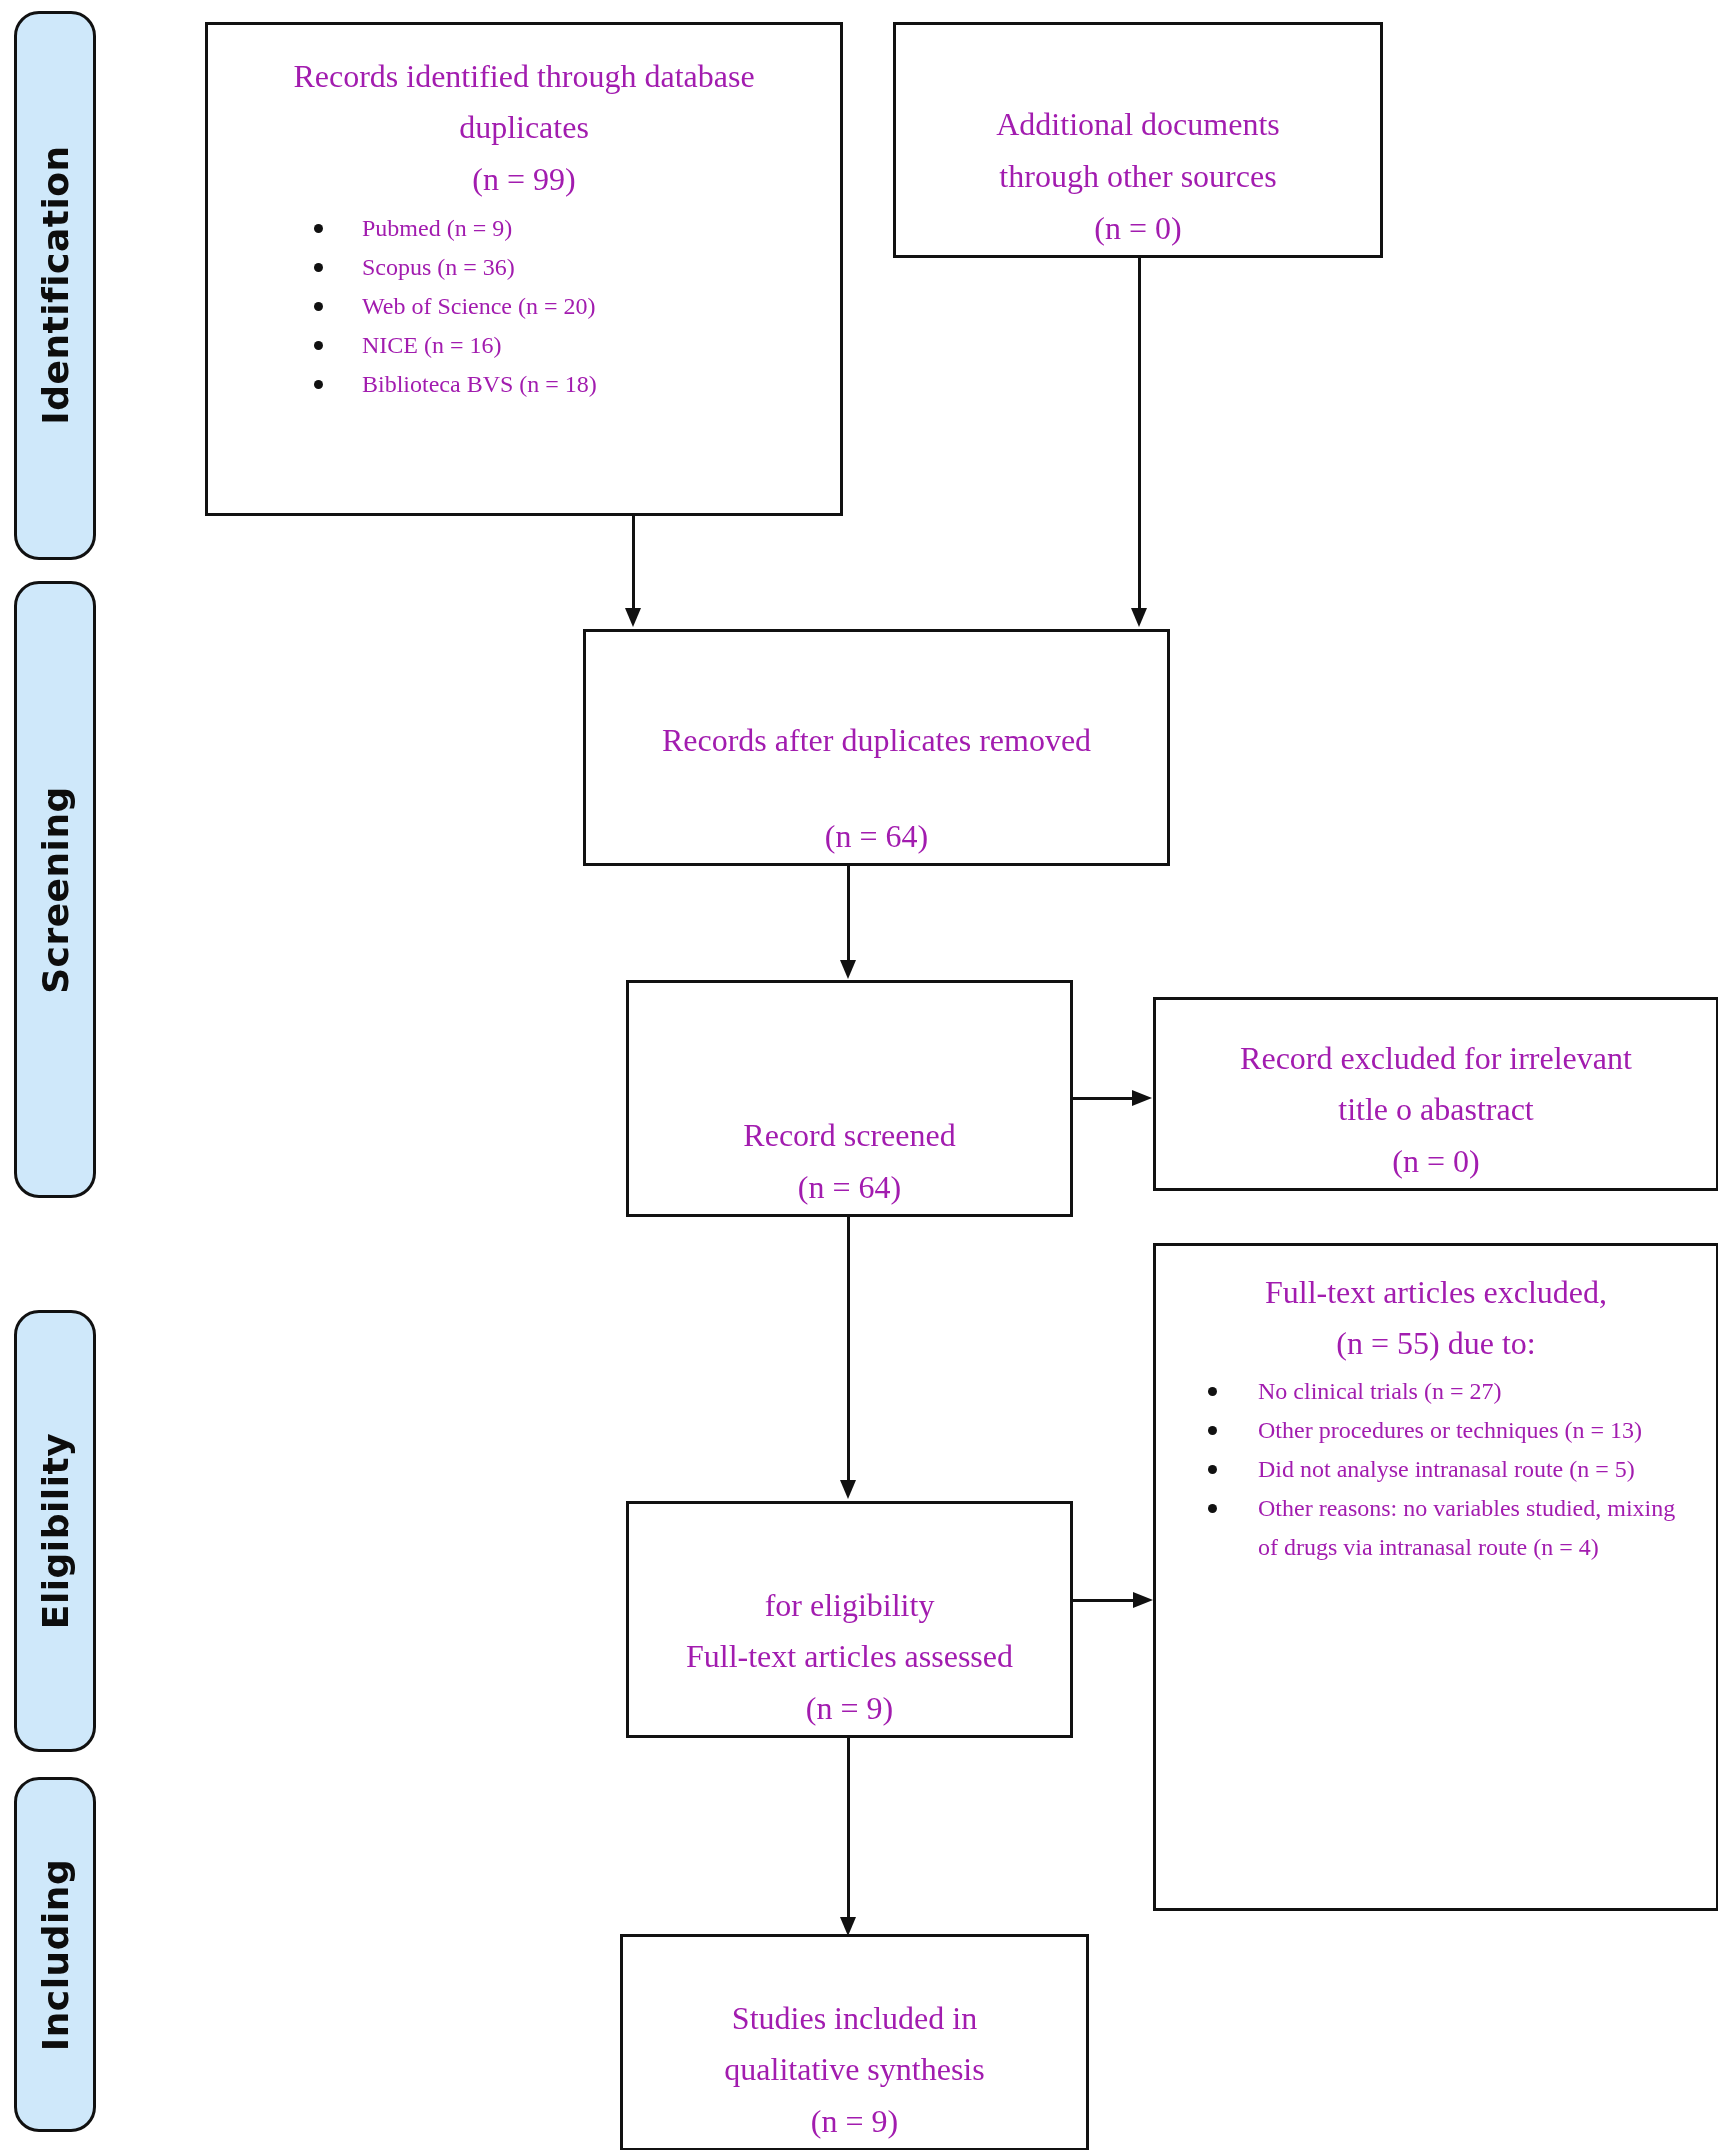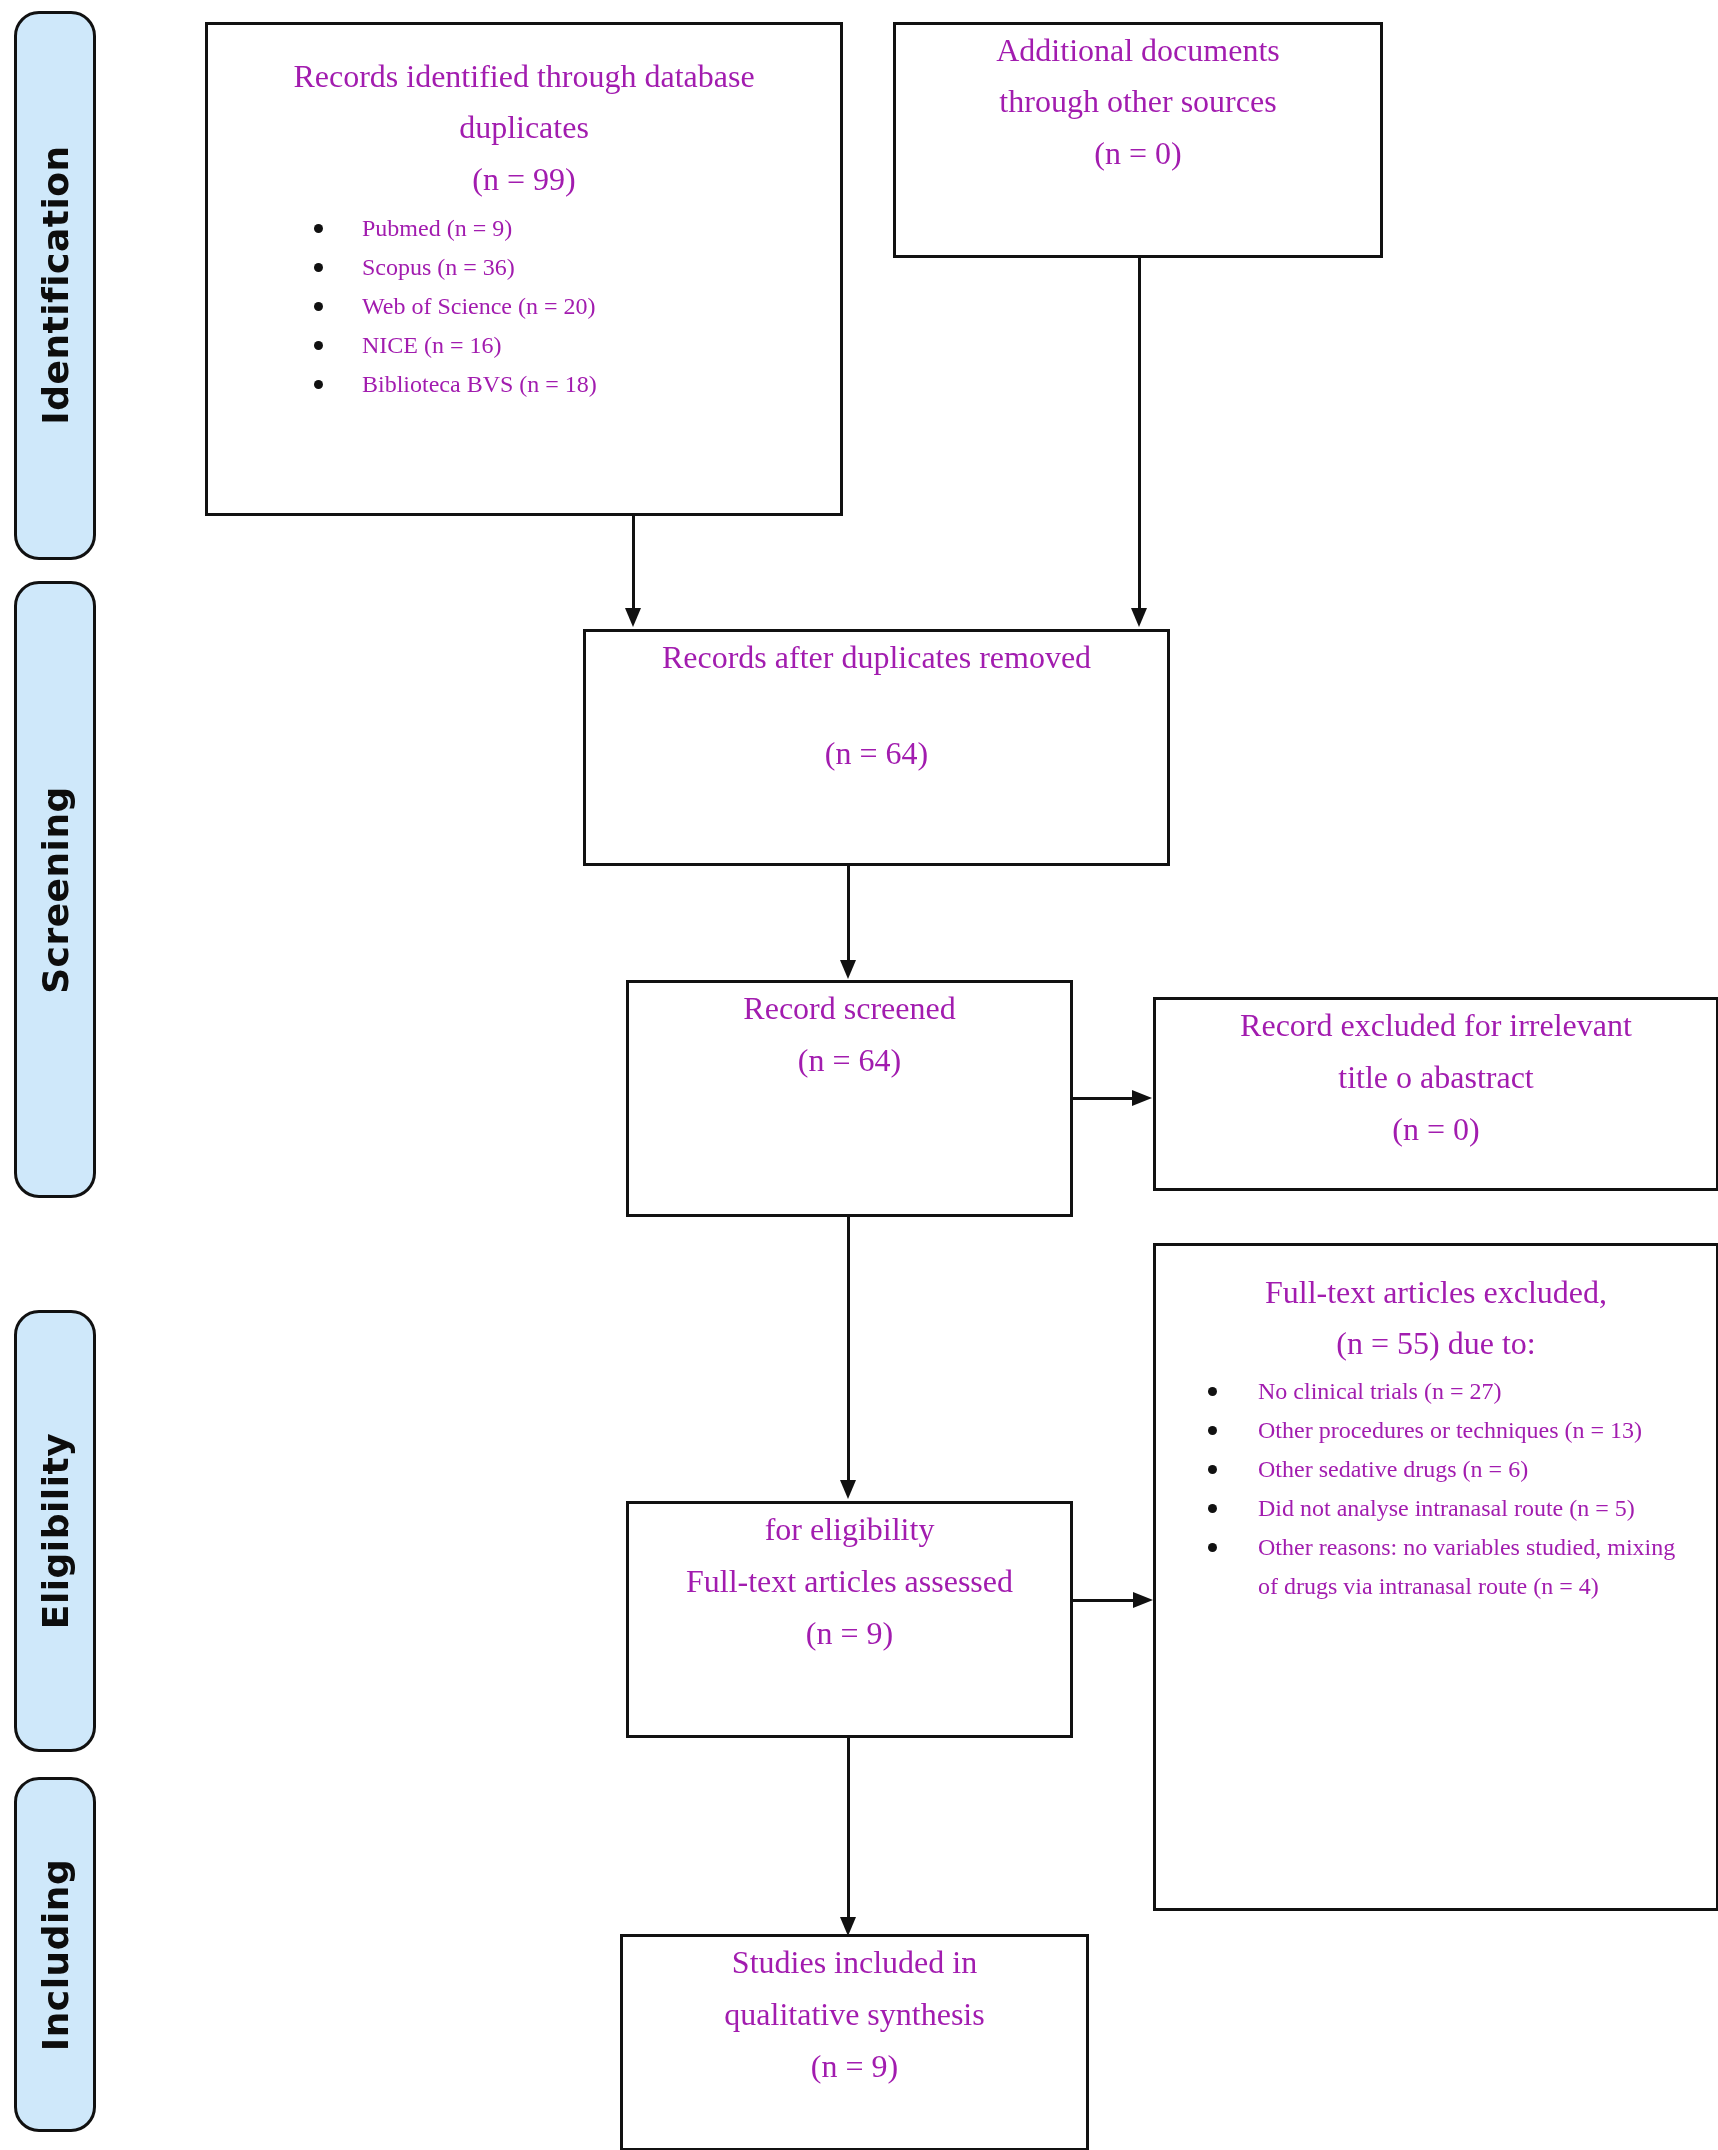--- a/index.html
+++ b/index.html
@@ -40,21 +40,21 @@
   }
 
   
   .flow-box {
     position: absolute;
     background: #ffffff;
     border: 3.2px solid #111111;
     box-sizing: border-box;
     display: flex;
     flex-direction: column;
-    justify-content: flex-start;
+    justify-content: flex-end;
   }
   .box-line {
     text-align: center;
     font-size: 32px;
     line-height: 1.62;
     color: #a21caf;
   }
   .box-list {
     list-style: none;
     margin: 0;
@@ -206,24 +206,20 @@
       <li>
         <span class="bullet-dot" style="left:-50px;"></span>
         <span>No clinical trials (n = 27)</span>
       </li>
       <li>
         <span class="bullet-dot" style="left:-50px;"></span>
         <span>Other procedures or techniques (n = 13)</span>
       </li>
       <li>
         <span class="bullet-dot" style="left:-50px;"></span>
-        <span>Other sedative drugs (n = 6)</span>
-      </li>
-      <li>
-        <span class="bullet-dot" style="left:-50px;"></span>
         <span>Did not analyse intranasal route (n = 5)</span>
       </li>
       <li>
         <span class="bullet-dot" style="left:-50px;"></span>
         <span>Other reasons: no variables studied, mixing of drugs via intranasal route (n = 4)</span>
       </li>
     </ul>
   </div>
 
   <div class="v-line" style="left:847px; top:1736px; width:2.7px; height:183px;"></div>

